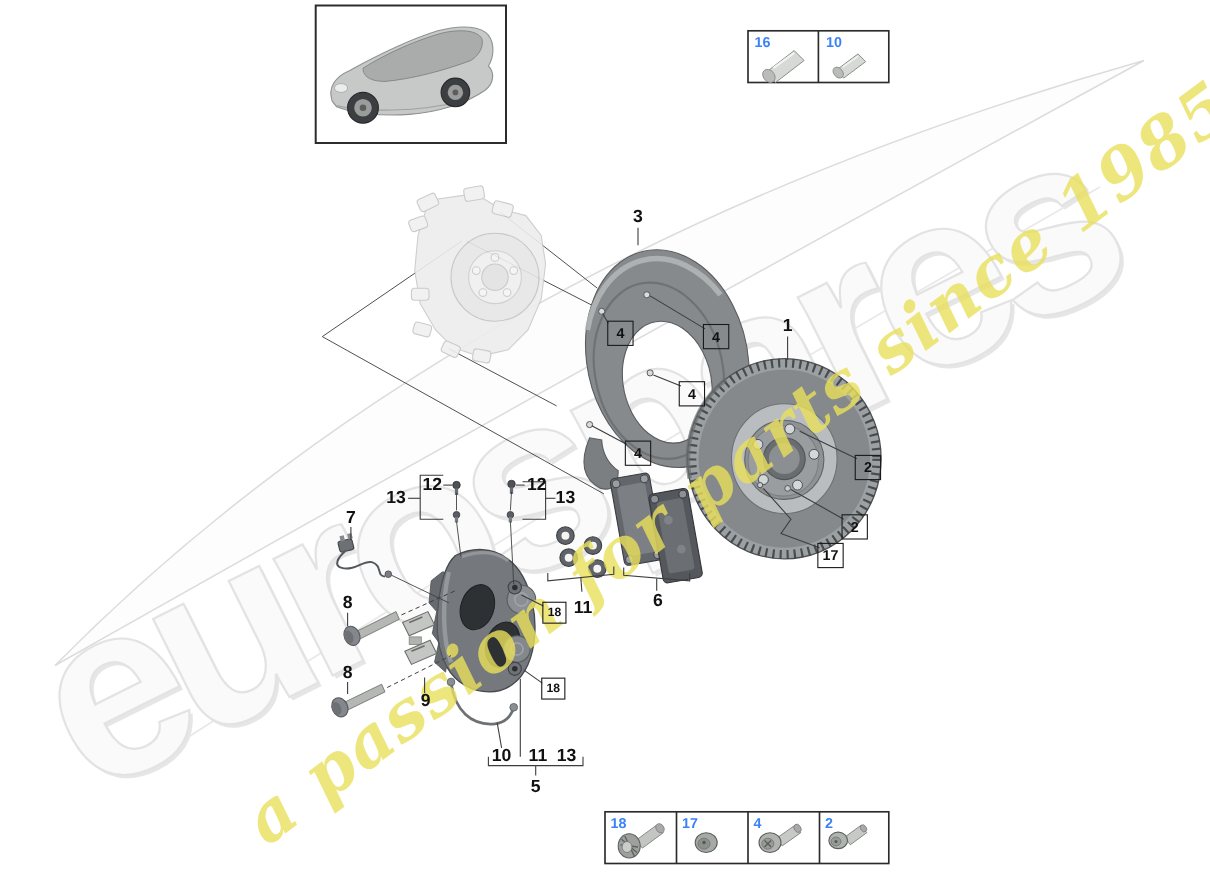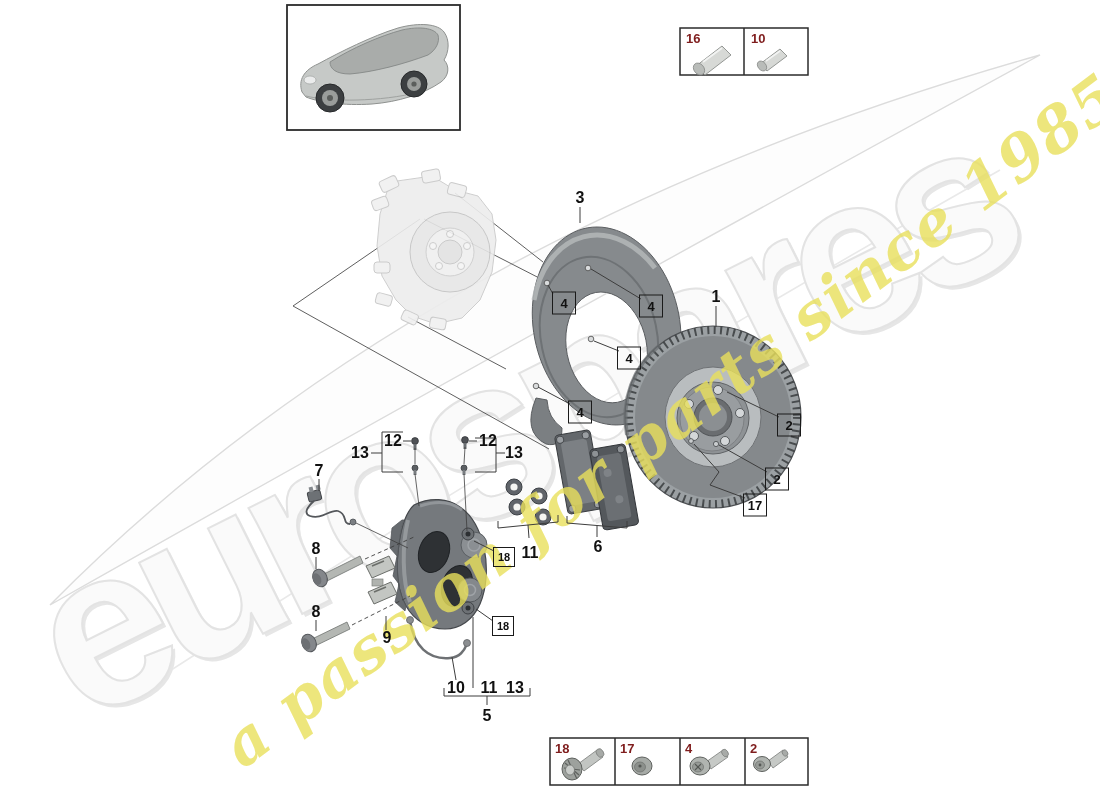--- a/index.html
+++ b/index.html
@@ -4,21 +4,21 @@
 <style>
   html,body{margin:0;padding:0;background:#fff;}
   #stage{position:relative;width:1100px;height:800px;overflow:hidden;background:#fff;
          font-family:"Liberation Sans",sans-serif;}
   #art{position:absolute;left:0;top:0;}
   .callout{position:absolute;transform:translate(-50%,-50%);font:bold 16px "Liberation Sans",sans-serif;
            color:#111;line-height:1;white-space:nowrap;z-index:5;}
   .callout.boxed{width:22px;height:21px;display:flex;align-items:center;justify-content:center;
            border:1.5px solid #1a1a1a;font-size:13px;background:transparent;}
   .callout.small{width:20px;height:18px;font-size:11px;border-width:1.2px;}
-  .refnum{position:absolute;font:bold 13px "Liberation Sans",sans-serif;color:#7f1d1d;z-index:5;}
+  .refnum{position:absolute;font:bold 13px "Liberation Sans",sans-serif;color:#3b82f6;z-index:5;}
 </style>
 </head>
 <body>
 
 <div id="stage">
 <svg id="art" width="1100" height="800" viewBox="0 0 1100 800" xmlns="http://www.w3.org/2000/svg">
 
   <g>
     <path d="M 50,605 Q 420,230 1040,55 Q 500,350 50,605 Z" fill="#fdfdfd" stroke="#dcdcdc" stroke-width="1.4"></path>
     <path d="M 140,690 Q 560,420 1000,170" fill="none" stroke="#e9e9e9" stroke-width="1.6"></path>

